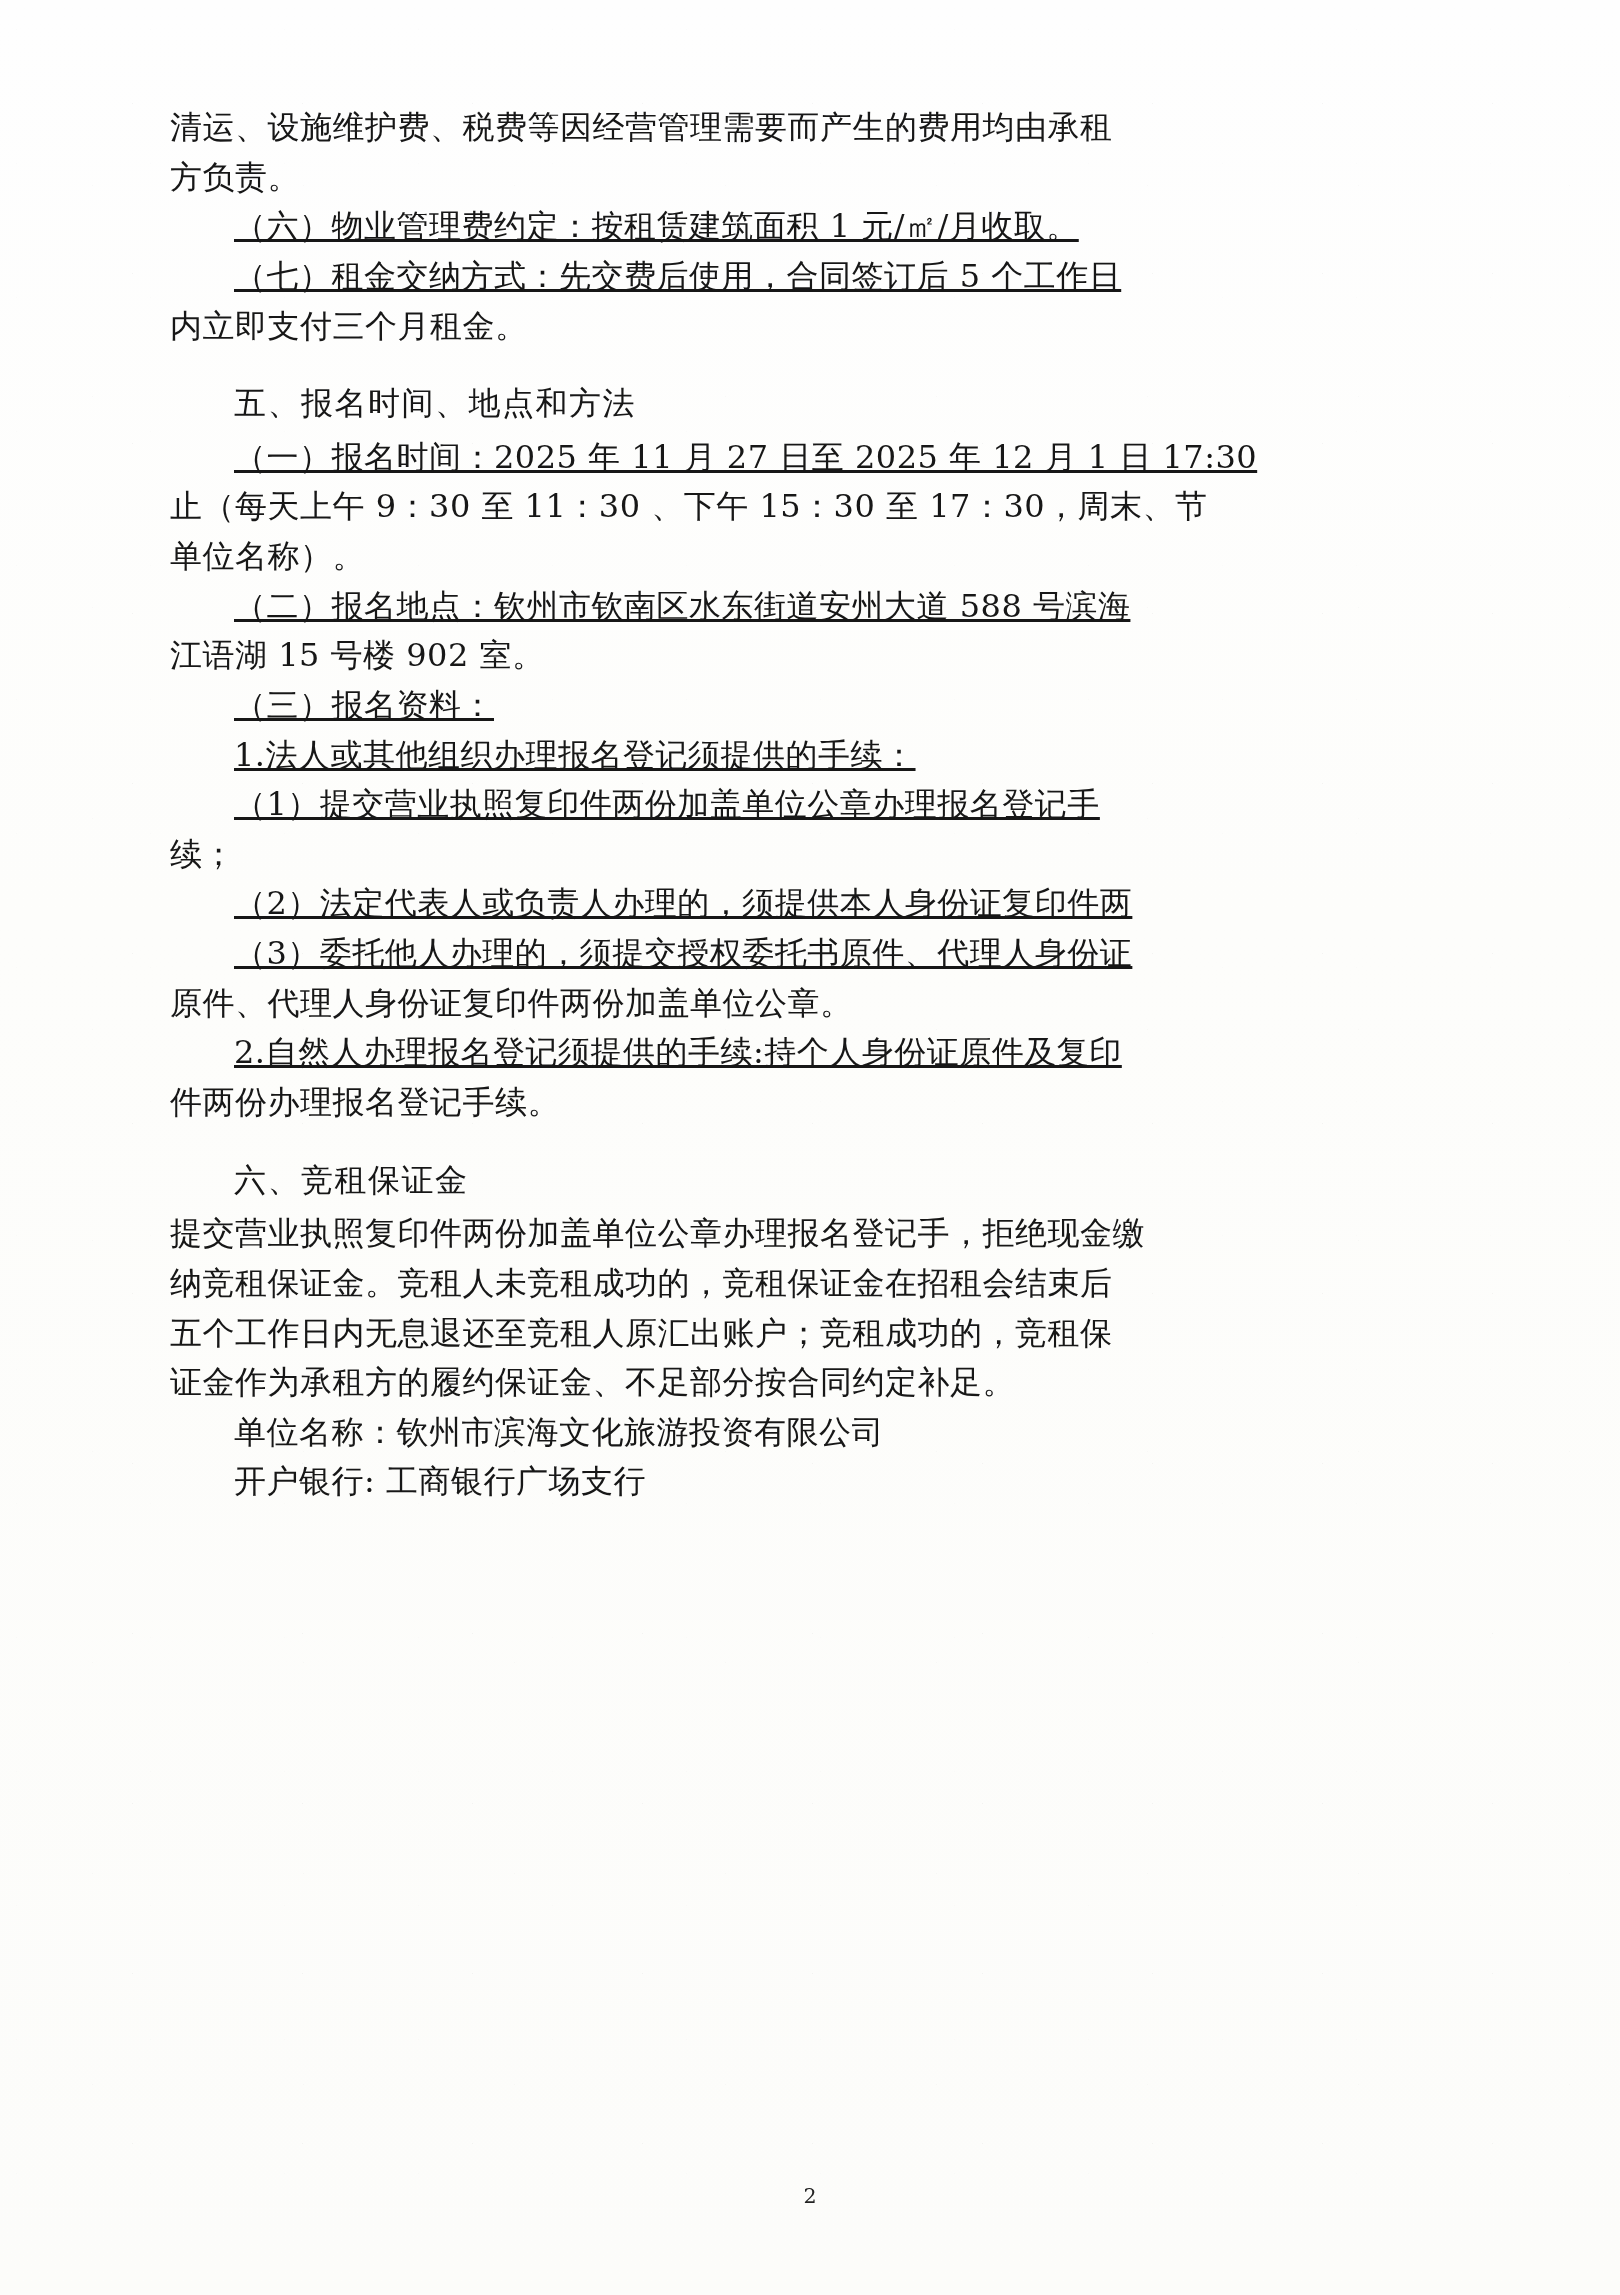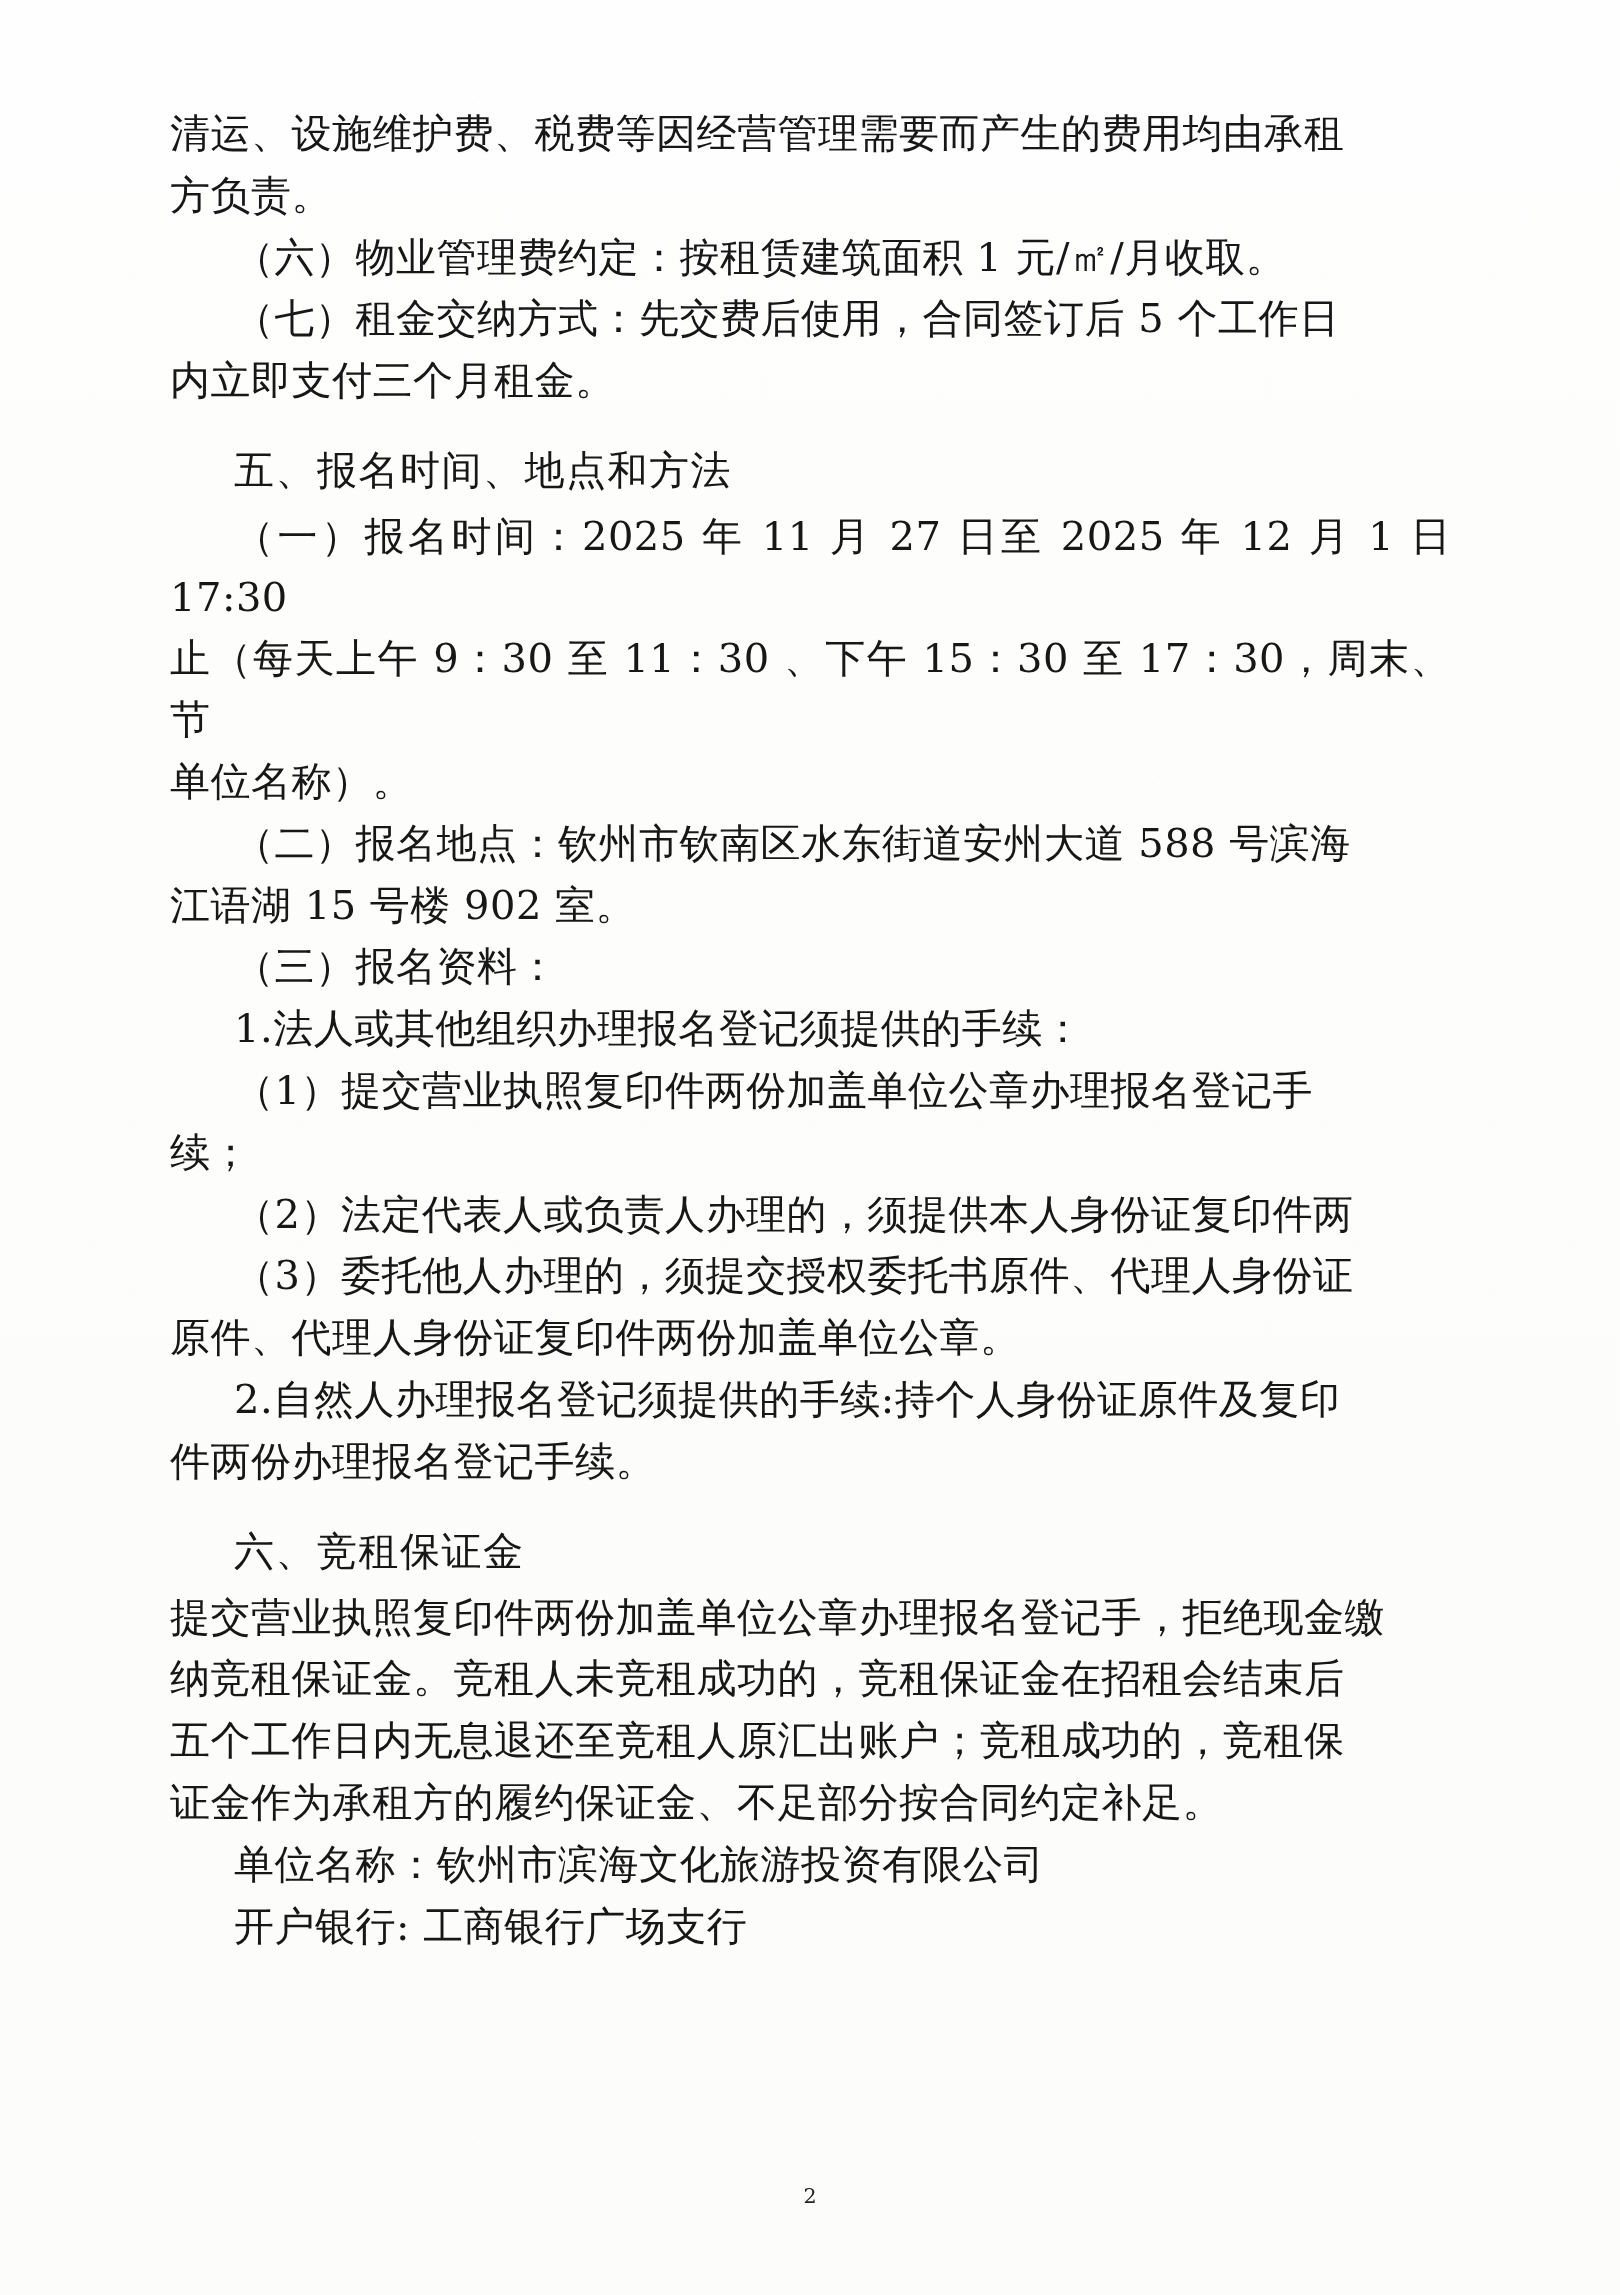--- a/index.html
+++ b/index.html
@@ -22,32 +22,33 @@
     background: linear-gradient(180deg, #fefefe 0%, #fdfdfb 40%, #fcfcfa 100%);
   }
   .page-inner {
     position: absolute;
     left: 170px;
     top: 103px;
     width: 1281px;
     height: 2058px;
   }
   .doc-body {
-    font-size: 40px;
+    font-size: 32px;
     line-height: 1.52;
     letter-spacing: 0.5px;
     text-align: justify;
     color: #171717;
   }
   p {
     margin: 0 0 1px 0;
     text-indent: 0;
   }
   .p-indent {
     text-indent: 64px;
+    text-decoration: underline;
   }
   .p-noindent {
     text-indent: 0;
   }
   .heading {
     text-indent: 64px;
     font-weight: 400;
     margin-top: 29px;
     margin-bottom: 5.1px;
     letter-spacing: 1.5px;

